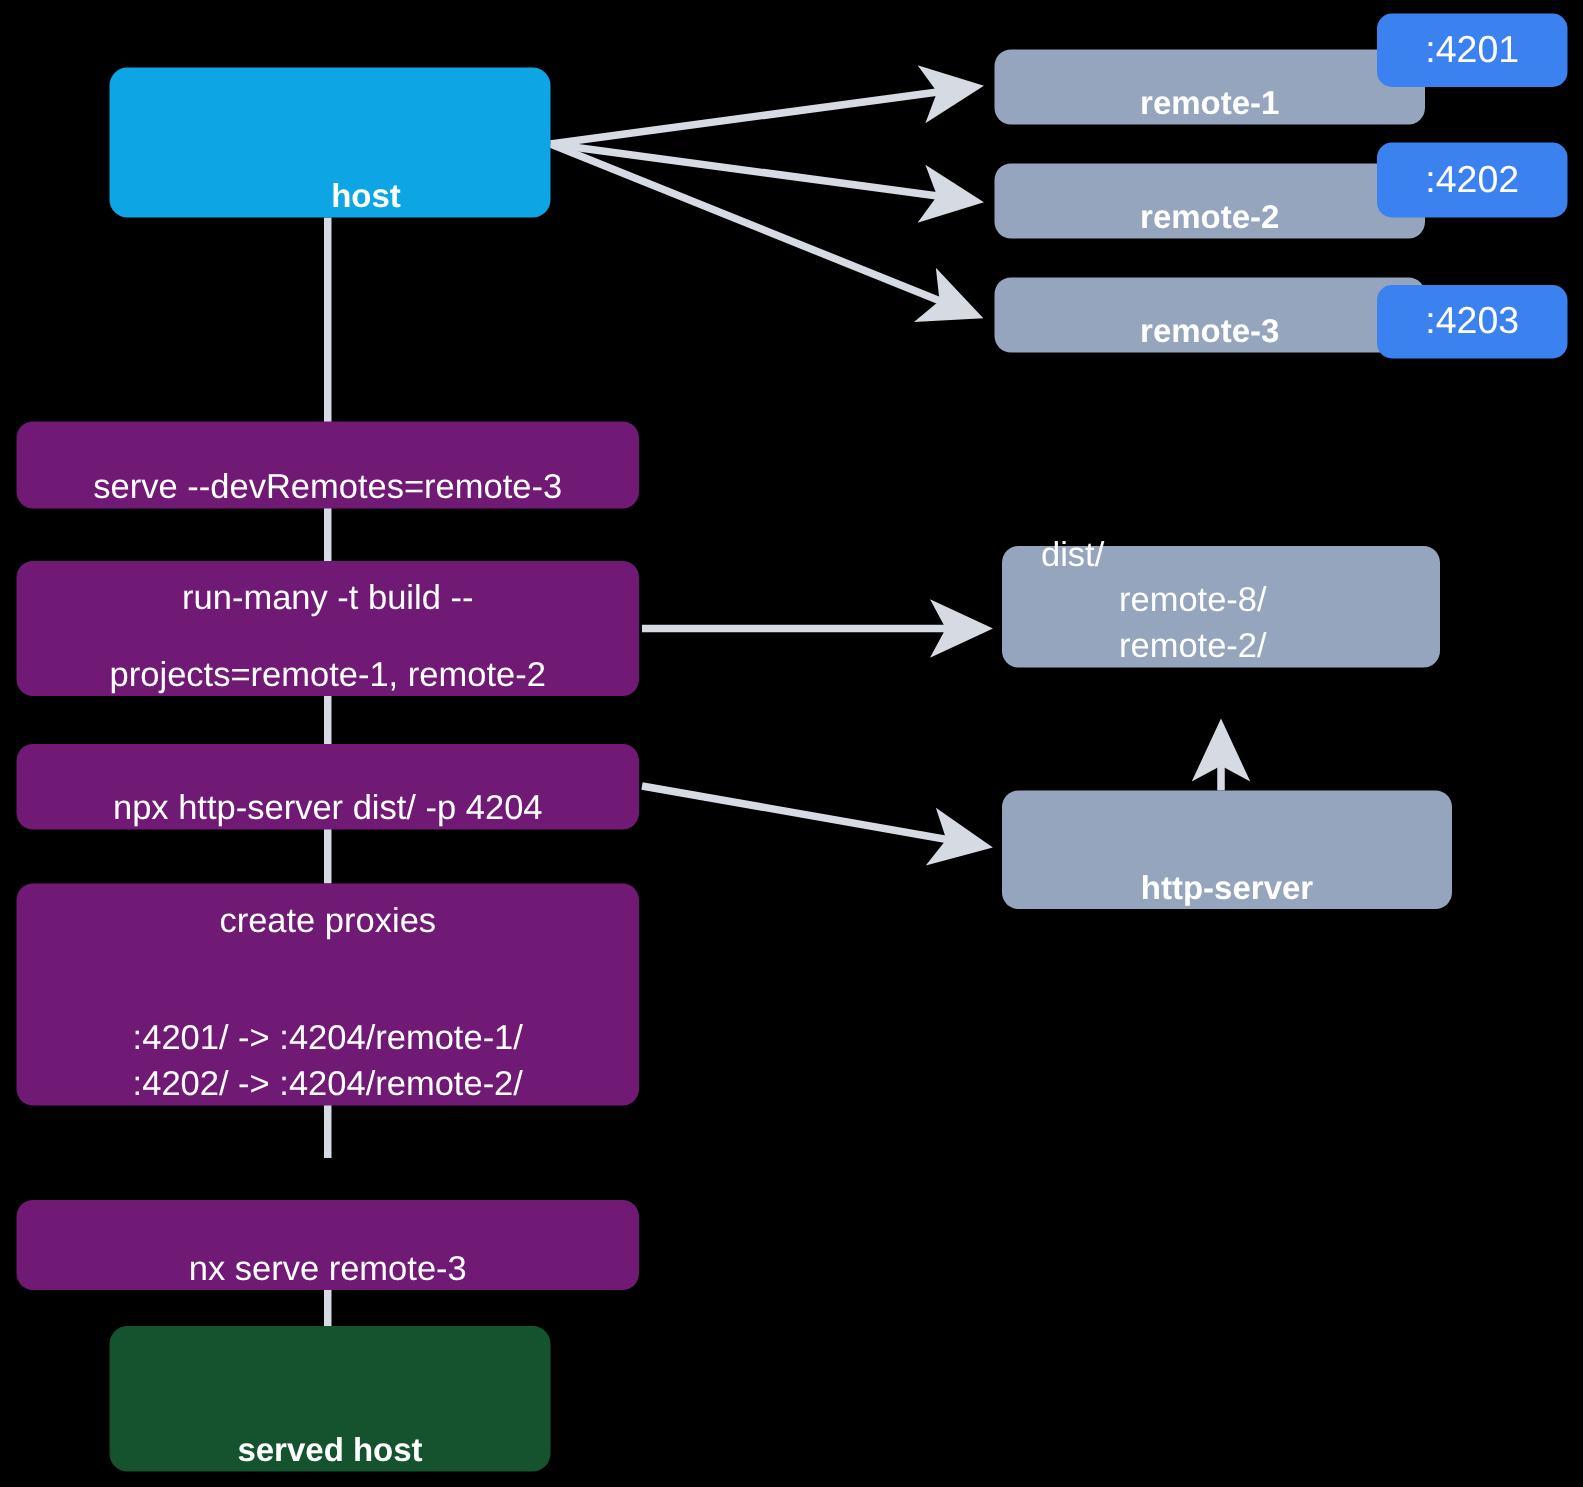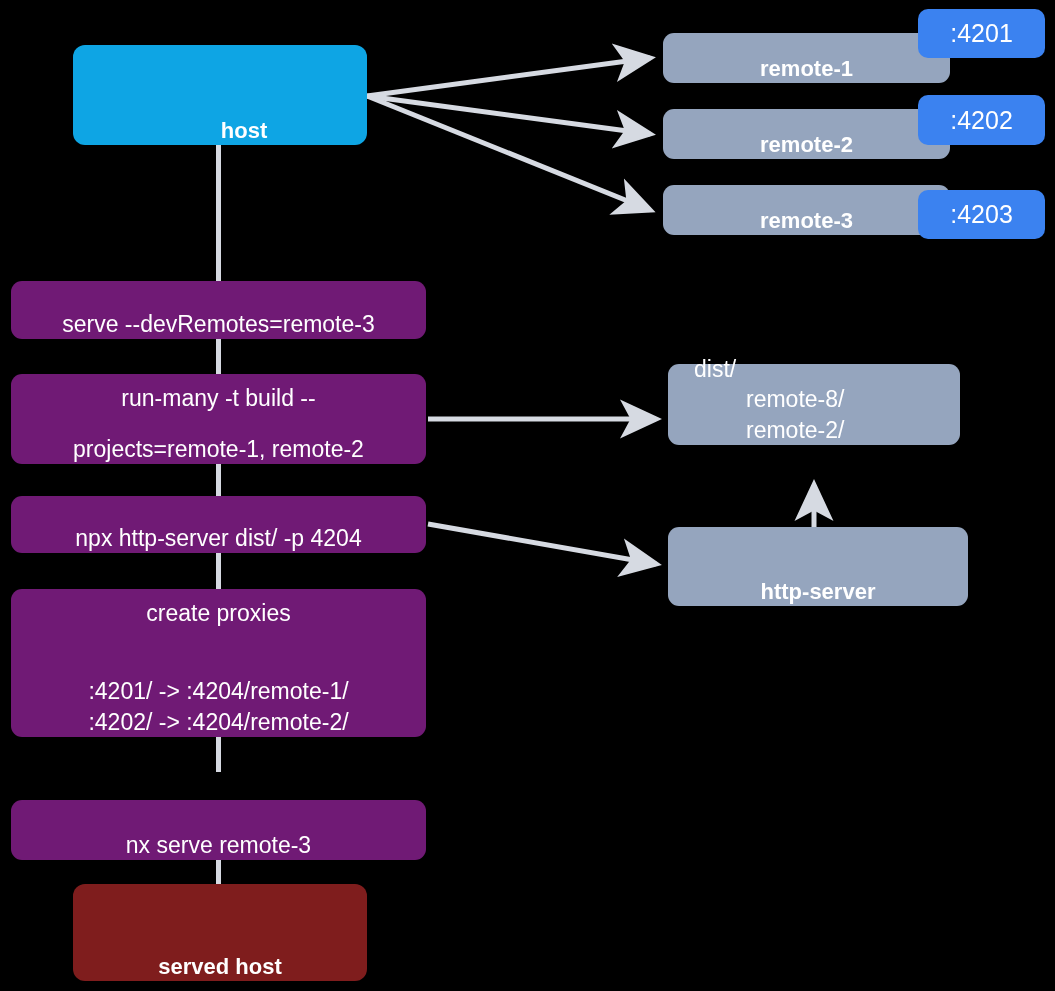--- a/index.html
+++ b/index.html
@@ -31,21 +31,21 @@
     line-height: 1.32;
   }
   .node.host {
     background: #0EA5E4;
     font-weight: bold;
     font-size: 22px;
     border-radius: 12px;
     padding-left: 48px;
   }
   .node.served-host {
-    background: #7f1d1d;
+    background: #14532d;
     font-weight: bold;
     font-size: 22px;
     border-radius: 12px;
   }
   .node.cmd {
     background: #701a75;
     font-weight: normal;
     font-size: 23px;
     border-radius: 11px;
   }

